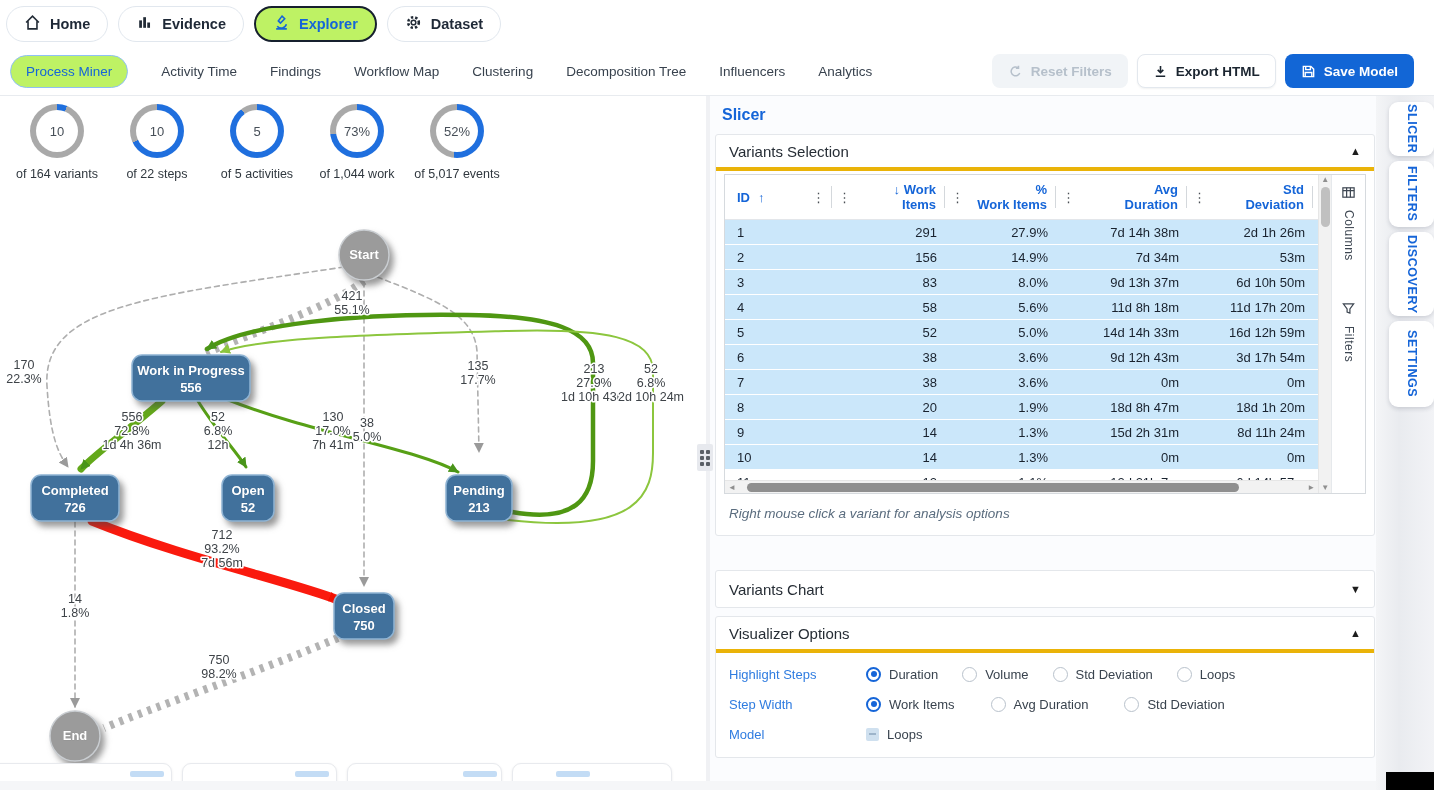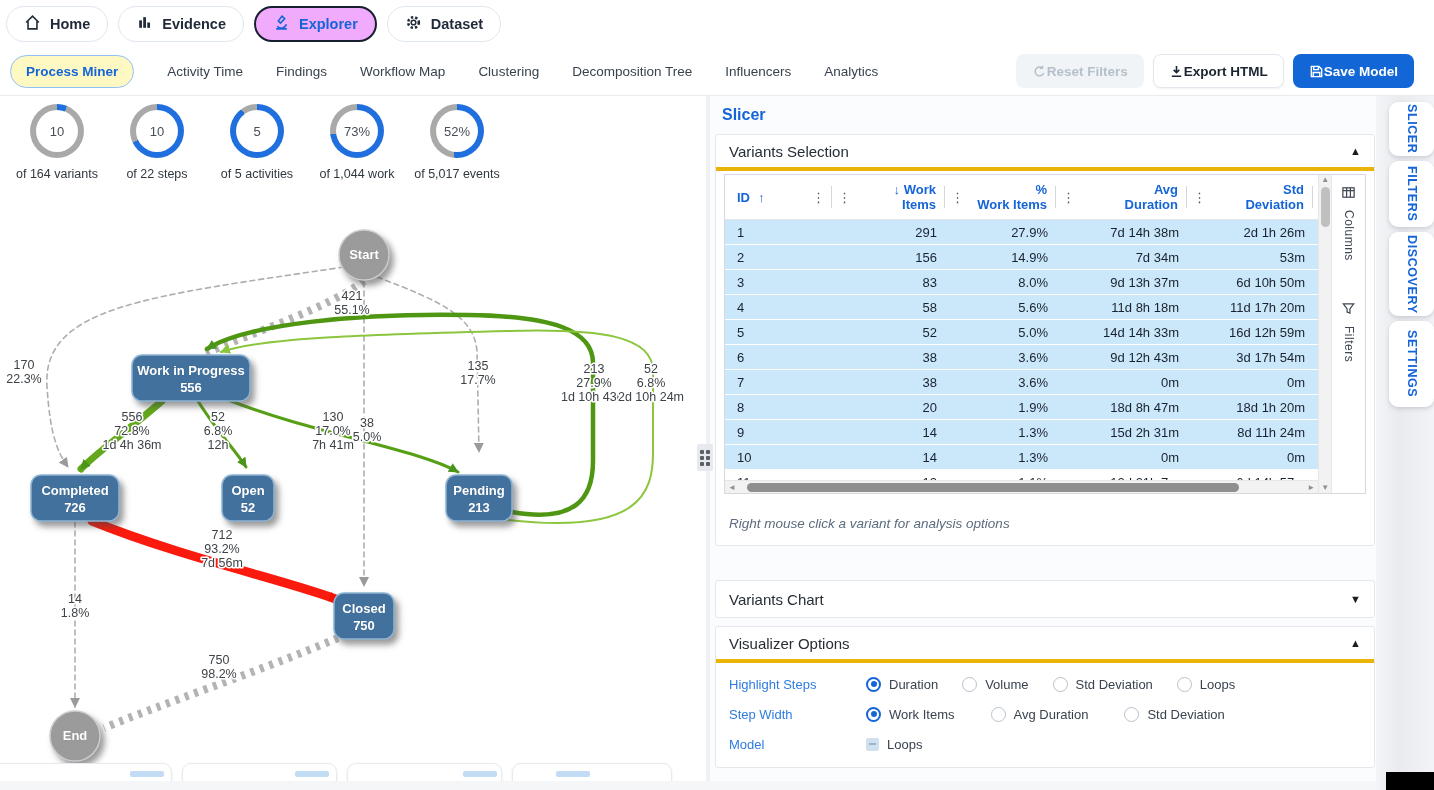--- a/index.html
+++ b/index.html
@@ -2,28 +2,28 @@
 <html><head>
 <meta charset="utf-8">
 <style>
   html,body{margin:0;padding:0;width:1434px;height:790px;overflow:hidden;
     font-family:"Liberation Sans", sans-serif; background:#fbfcfe; color:#1d2733;}
   *{box-sizing:border-box;}
   
   .topbar{position:absolute;left:0;top:0;width:1434px;height:47px;background:#fff;display:flex;align-items:center;gap:10px;padding:0 6px;}
   .pill{display:flex;align-items:center;gap:9px;height:36px;padding:0 17px;border:1.5px solid #e1e7ee;border-radius:18px;background:#fff;font-size:14.5px;font-weight:700;color:#1f2937;cursor:pointer;}
   .pill svg{width:17px;height:17px;}
-  .pill.active{background:#f0abfc;border:2.2px solid #16202e;color:#1565d8;}
+  .pill.active{background:#bef264;border:2.2px solid #16202e;color:#1565d8;}
   
   .subbar{position:absolute;left:0;top:47px;width:1434px;height:49px;background:#fff;border-bottom:1px solid #e8ebef;display:flex;align-items:center;}
   .subtabs{display:flex;align-items:center;gap:33px;padding-left:10px;flex:1;}
   .subtab{font-size:13.5px;color:#38424e;cursor:pointer;white-space:nowrap;}
-  .subtab.active{color:#1565d8;font-weight:700;border:1.5px solid #8fc0f5;border-radius:17px;padding:8px 15px;background:#fef9c3;}
+  .subtab.active{color:#1565d8;font-weight:400;border:1.5px solid #8fc0f5;border-radius:17px;padding:8px 15px;background:#bef264;}
   .actions{display:flex;align-items:center;gap:9px;padding-right:20px;}
-  .abtn{display:flex;align-items:center;height:34px;padding:0 15px;border-radius:8px;font-size:13.5px;font-weight:700;cursor:pointer;border:1px solid transparent;}
+  .abtn{display:flex;align-items:center;gap:8px;height:34px;padding:0 15px;border-radius:8px;font-size:13.5px;font-weight:700;cursor:pointer;border:1px solid transparent;}
   .abtn.disabled{background:#f1f4f7;color:#b6c0cb;}
   .abtn.light{background:#fff;color:#1b2530;border:1px solid #e3e8ee;box-shadow:0 1px 2px rgba(20,30,40,.06);}
   .abtn.primary{background:#1266d6;color:#fff;}
   .abtn svg{width:15px;height:15px;}
   
   .canvas{position:absolute;left:0;top:96px;width:710px;height:694px;background:#fff;}
   .divider{position:absolute;left:706px;top:96px;width:4px;height:694px;background:#f0f1f4;}
   .splitter{position:absolute;left:697px;top:444px;width:16px;height:27px;background:#e7e9ee;border-radius:2px;display:grid;grid-template-columns:repeat(2,4px);grid-auto-rows:4px;gap:2px;place-content:center;cursor:col-resize;z-index:6;}
   .splitter i{background:#5a5f66;border-radius:1px;}
   
@@ -68,21 +68,21 @@
   .vscroll{width:13px;background:#f2f2f2;border-left:1px solid #e6e6e6;display:flex;flex-direction:column;align-items:center;}
   .vthumb{width:9px;height:40px;background:#c0c0c0;border-radius:5px;margin-top:2px;}
   .varrow{color:#8f8f8f;font-size:8px;line-height:10px;}
   .rail{width:34px;border-left:1px solid #e6e9ec;display:flex;flex-direction:column;align-items:center;padding-top:10px;gap:6px;background:#fff;}
   .rail .vtext{writing-mode:vertical-rl;font-size:12px;color:#3e4752;letter-spacing:.5px;}
   .rail svg{width:15px;height:15px;}
   .rail .grp{display:flex;flex-direction:column;align-items:center;gap:6px;cursor:pointer;}
   
   .topn{display:flex;justify-content:space-between;margin:12px 64px 0 11px;}
   .tbtn{min-width:64px;height:25px;border:1px solid #a9c3e4;border-radius:13px;background:#fff;color:#1565d8;font-size:12px;font-weight:700;display:flex;align-items:center;justify-content:center;padding:0 12px;cursor:pointer;}
-  .hint{margin:22px 0 14px 13px;font-style:italic;font-size:13.5px;color:#5a6c7e;}
+  .hint{margin:12px 0 14px 13px;font-style:italic;font-size:13.5px;color:#5a6c7e;}
   
   .vrow{display:flex;align-items:center;height:30px;padding-left:13px;font-size:13px;}
   .vlabel{width:137px;color:#2f7ce0;}
   .opt{display:flex;align-items:center;gap:8px;color:#39434e;cursor:pointer;}
   .radio{width:15px;height:15px;border-radius:50%;border:1.5px solid #b9c2cc;position:relative;background:#fff;}
   .radio.on{border:2px solid #1565d8;}
   .radio.on::after{content:"";position:absolute;inset:2.5px;background:#1565d8;border-radius:50%;}
   .cbox{width:13px;height:13px;border-radius:2px;background:#cfe0ef;position:relative;cursor:pointer;}
   .cbox::after{content:"";position:absolute;left:3px;top:5.5px;width:7px;height:2px;background:#9db4ca;}
   

